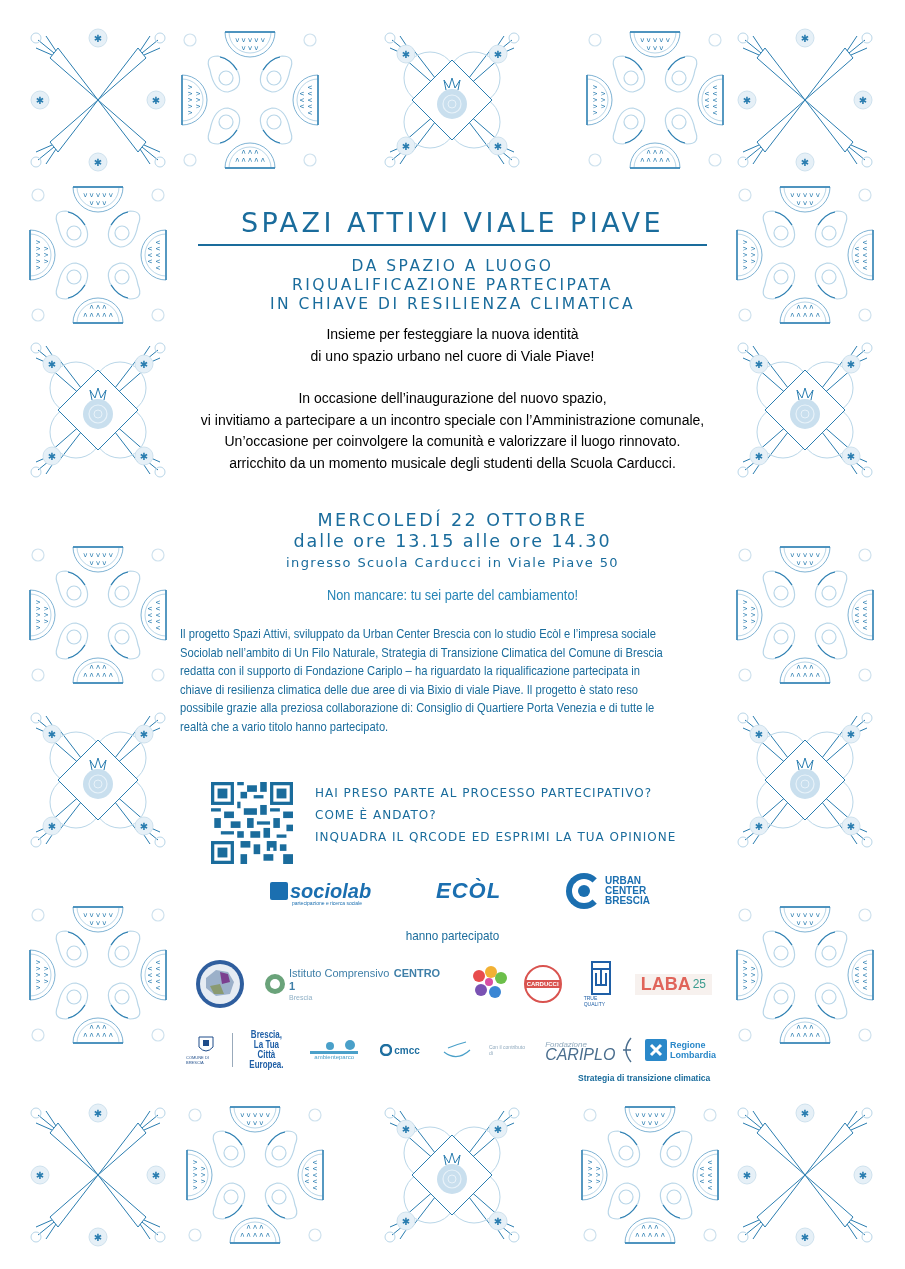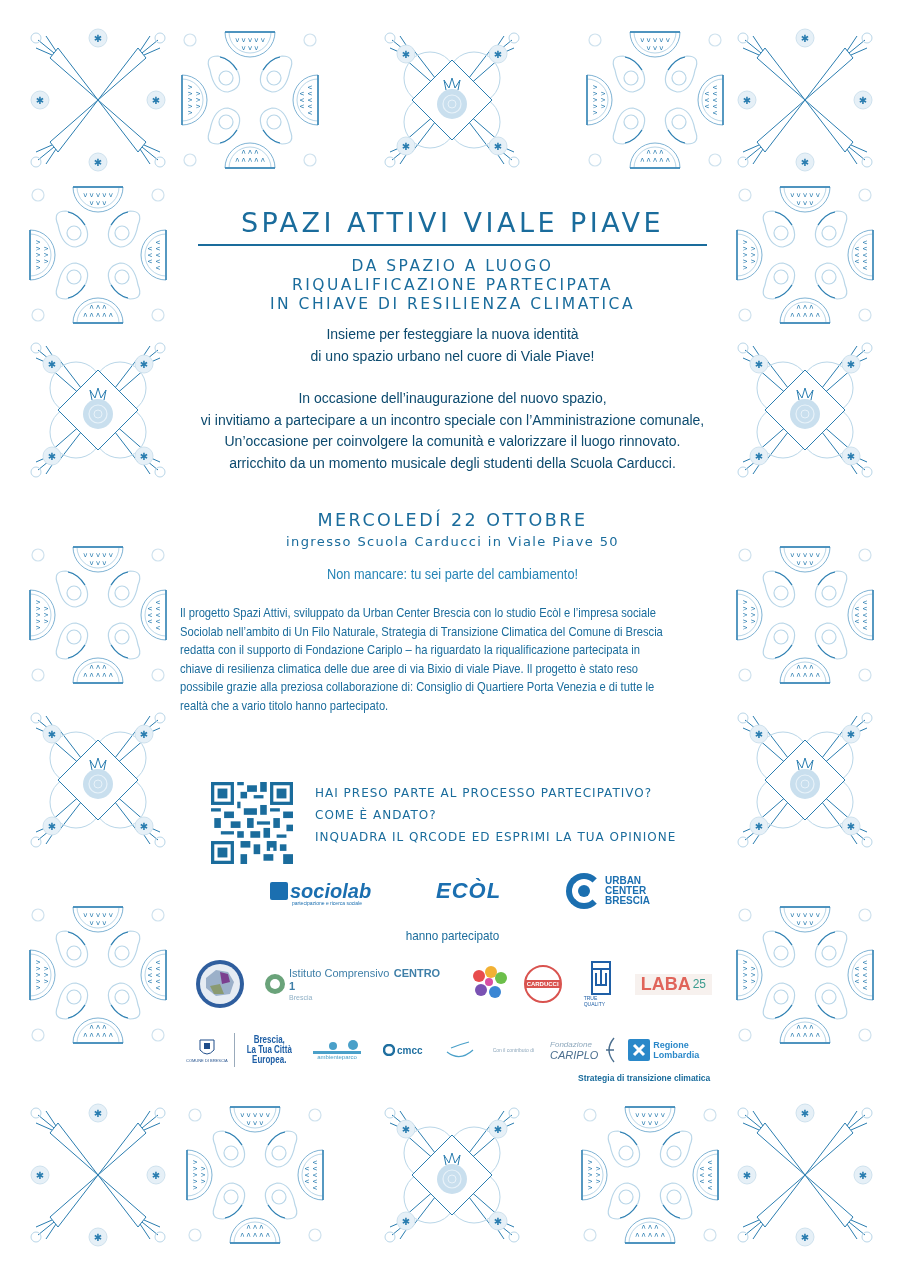--- a/index.html
+++ b/index.html
@@ -2,21 +2,21 @@
 <html><head>
 <meta charset="utf-8">
 <style>
   html,body{margin:0;padding:0;background:#fff;}
   body{width:905px;height:1269px;position:relative;overflow:hidden;font-family:"Liberation Sans",sans-serif;color:#1b6f9e;}
   .pattern{position:absolute;left:0;top:0;width:905px;height:1269px;}
   .content{position:absolute;left:180px;top:195px;width:545px;text-align:center;}
   .title{font-family:"DejaVu Sans",sans-serif;font-size:27px;letter-spacing:3.5px;color:#1a6c9c;margin:12px 0 0 0;font-weight:normal;}
   .rule{height:2px;background:#1a6c9c;margin:6px 18px 0 18px;}
   .subtitle{font-family:"DejaVu Sans",sans-serif;font-size:15.5px;letter-spacing:2.5px;line-height:19px;margin-top:11px;color:#1a6c9c;}
-  .intro{font-family:"Liberation Sans Narrow","Liberation Sans",sans-serif;font-size:14px;line-height:21.5px;margin-top:10px;color:#0c4a6e;}
+  .intro{font-family:"Liberation Sans Narrow","Liberation Sans",sans-serif;font-size:14px;line-height:21.5px;margin-top:10px;color:#000000;}
   .intro p{margin:0;}
   .gap{height:21px;}
   .date{font-family:"DejaVu Sans",sans-serif;font-size:17.5px;letter-spacing:2.5px;margin-top:36px;color:#1a6c9c;}
   .time{font-family:"DejaVu Sans",sans-serif;font-size:17.5px;letter-spacing:2px;margin-top:1px;color:#1a6c9c;}
   .place{font-family:"DejaVu Sans",sans-serif;font-size:13px;letter-spacing:1.4px;margin-top:4px;color:#1a6c9c;}
   .cta{font-size:14.5px;margin-top:17px;color:#2584b6;transform:scaleX(.88);}
   .desc{font-size:13px;line-height:18.5px;text-align:left;margin:22px 0 0 0;color:#1a6c9c;transform:scaleX(.86);transform-origin:left top;width:630px;}
   .survey{position:absolute;left:211px;top:782px;display:flex;align-items:flex-start;}
   .qr{width:82px;height:82px;background:#1a6c9c;position:relative;}
   .qrtext{margin-left:22px;font-family:"DejaVu Sans",sans-serif;font-size:12px;letter-spacing:1px;line-height:22px;color:#1a6c9c;}
@@ -154,20 +154,21 @@
   <div class="intro">
     <p>Insieme per festeggiare la nuova identità</p>
     <p>di uno spazio urbano nel cuore di Viale Piave!</p>
     <div class="gap"></div>
     <p>In occasione dell’inaugurazione del nuovo spazio,</p>
     <p>vi invitiamo a partecipare a un incontro speciale con l’Amministrazione comunale,</p>
     <p>Un’occasione per coinvolgere la comunità e valorizzare il luogo rinnovato.</p>
     <p>arricchito da un momento musicale degli studenti della Scuola Carducci.</p>
   </div>
   <div class="date">MERCOLEDÍ 22 OTTOBRE</div>
+  <div class="time">dalle ore 13.15 alle ore 14.30</div>
   <div class="place">ingresso Scuola Carducci in Viale Piave 50</div>
   <div class="cta">Non mancare: tu sei parte del cambiamento!</div>
   <div class="desc">
     <div>Il progetto Spazi Attivi, sviluppato da Urban Center Brescia con lo studio Ecòl e l’impresa sociale</div>
     <div>Sociolab nell’ambito di Un Filo Naturale, Strategia di Transizione Climatica del Comune di Brescia</div>
     <div>redatta con il supporto di Fondazione Cariplo – ha riguardato la riqualificazione partecipata in</div>
     <div>chiave di resilienza climatica delle due aree di via Bixio di viale Piave. Il progetto è stato reso</div>
     <div>possibile grazie alla preziosa collaborazione di: Consiglio di Quartiere Porta Venezia e di tutte le</div>
     <div>realtà che a vario titolo hanno partecipato.</div>
   </div>
@@ -314,21 +315,21 @@
         <circle cx="6" cy="6" r="5" fill="none" stroke="#1f6fa0" stroke-width="2.5"></circle>
       </svg>
     <span style="font-size:10px;font-weight:bold;color:#1f6fa0;margin-left:2px">cmcc</span>
   </div>
   <svg width="30" height="20" style="margin-left:22px">
       <path d="M2,12 Q15,22 28,10 M6,8 Q16,4 24,2" fill="none" stroke="#4aa0c9" stroke-width="1.2"></path>
     </svg>
   <span style="font-size:5px;color:#8fa9bd;margin-left:18px">Con il contributo di</span>
   <div style="margin-left:16px;line-height:10px;font-style:italic;">
     <div style="font-size:8px;color:#8fa9bd">Fondazione</div>
-    <div style="font-size:11px;color:#4a6e8e">CARIPLO</div>
+    <div style="font-size:16px;color:#4a6e8e">CARIPLO</div>
   </div>
   <svg width="14" height="28" style="margin-left:4px">
       <path d="M12,2 Q2,14 12,26 M4,14 L12,14" fill="none" stroke="#4a6e8e" stroke-width="1.4"></path>
     </svg>
   <div style="margin-left:12px;display:flex;align-items:center;">
     <svg width="22" height="22">
         <rect width="22" height="22" rx="2" fill="#2a88c9"></rect>
         <path d="M6,6 L16,16 M16,6 L6,16" stroke="#fff" stroke-width="3"></path>
       </svg>
     <div style="margin-left:3px;line-height:10px;font-size:9px;font-weight:bold;color:#2a88c9">

